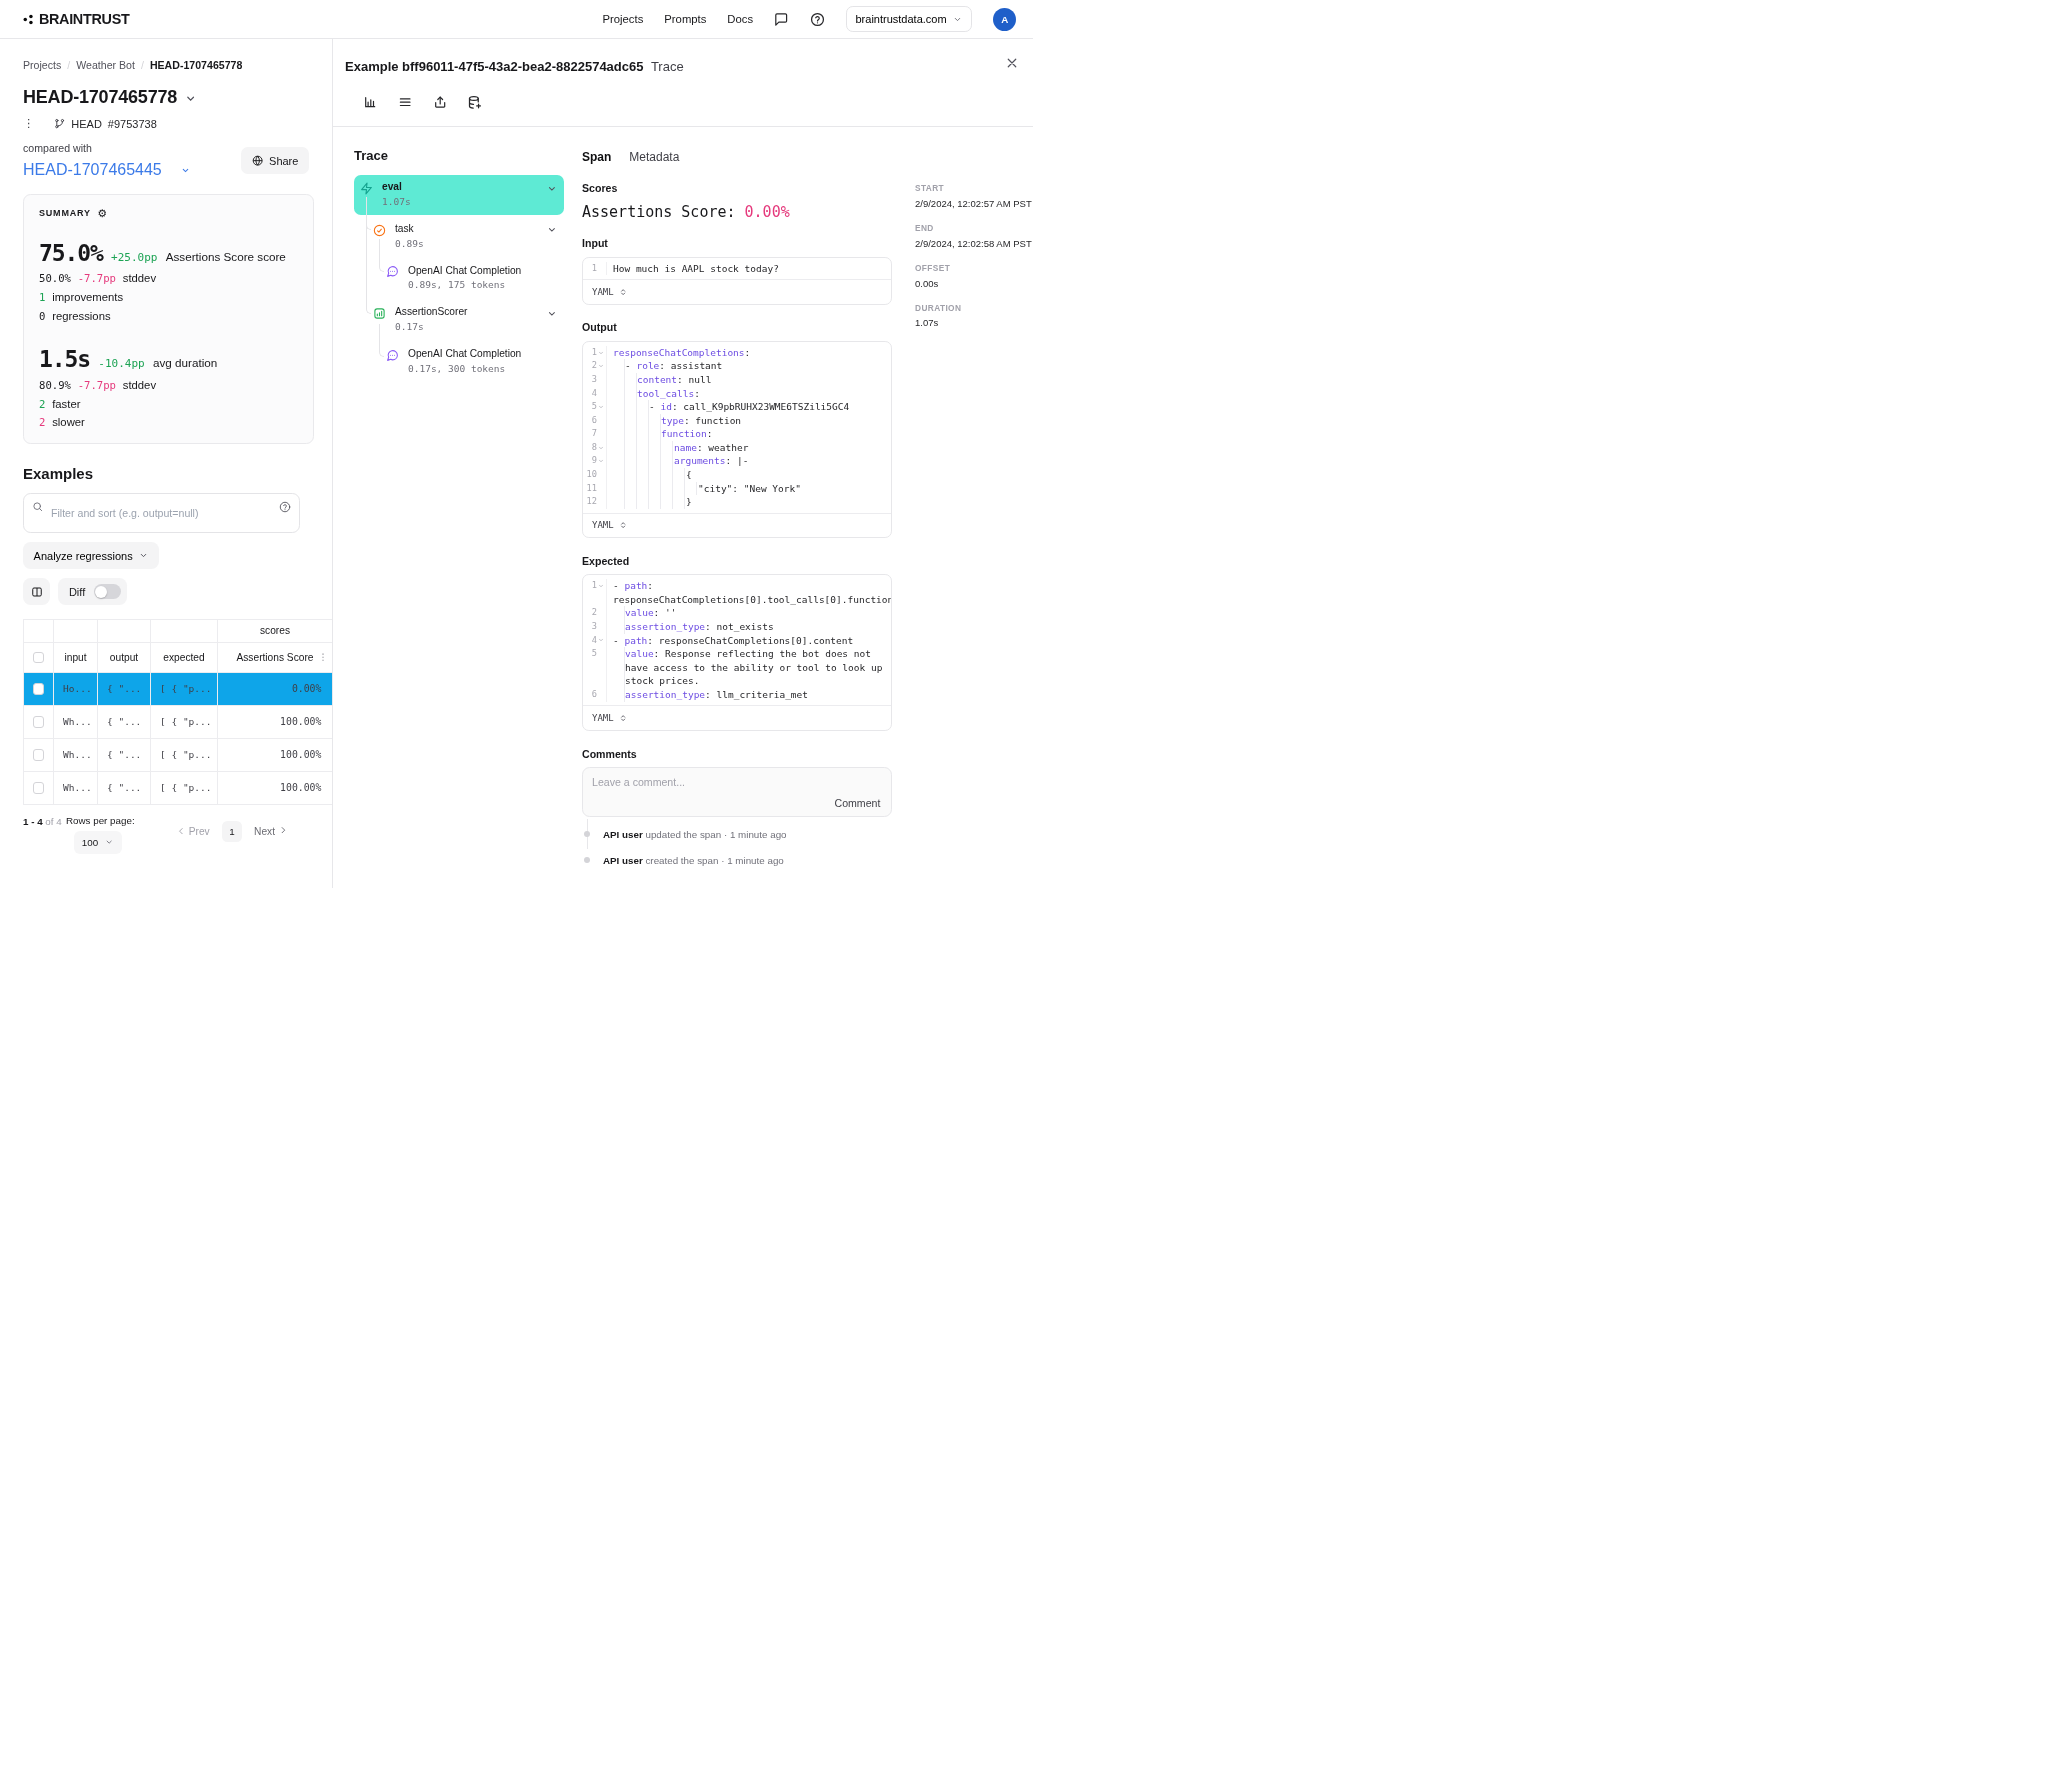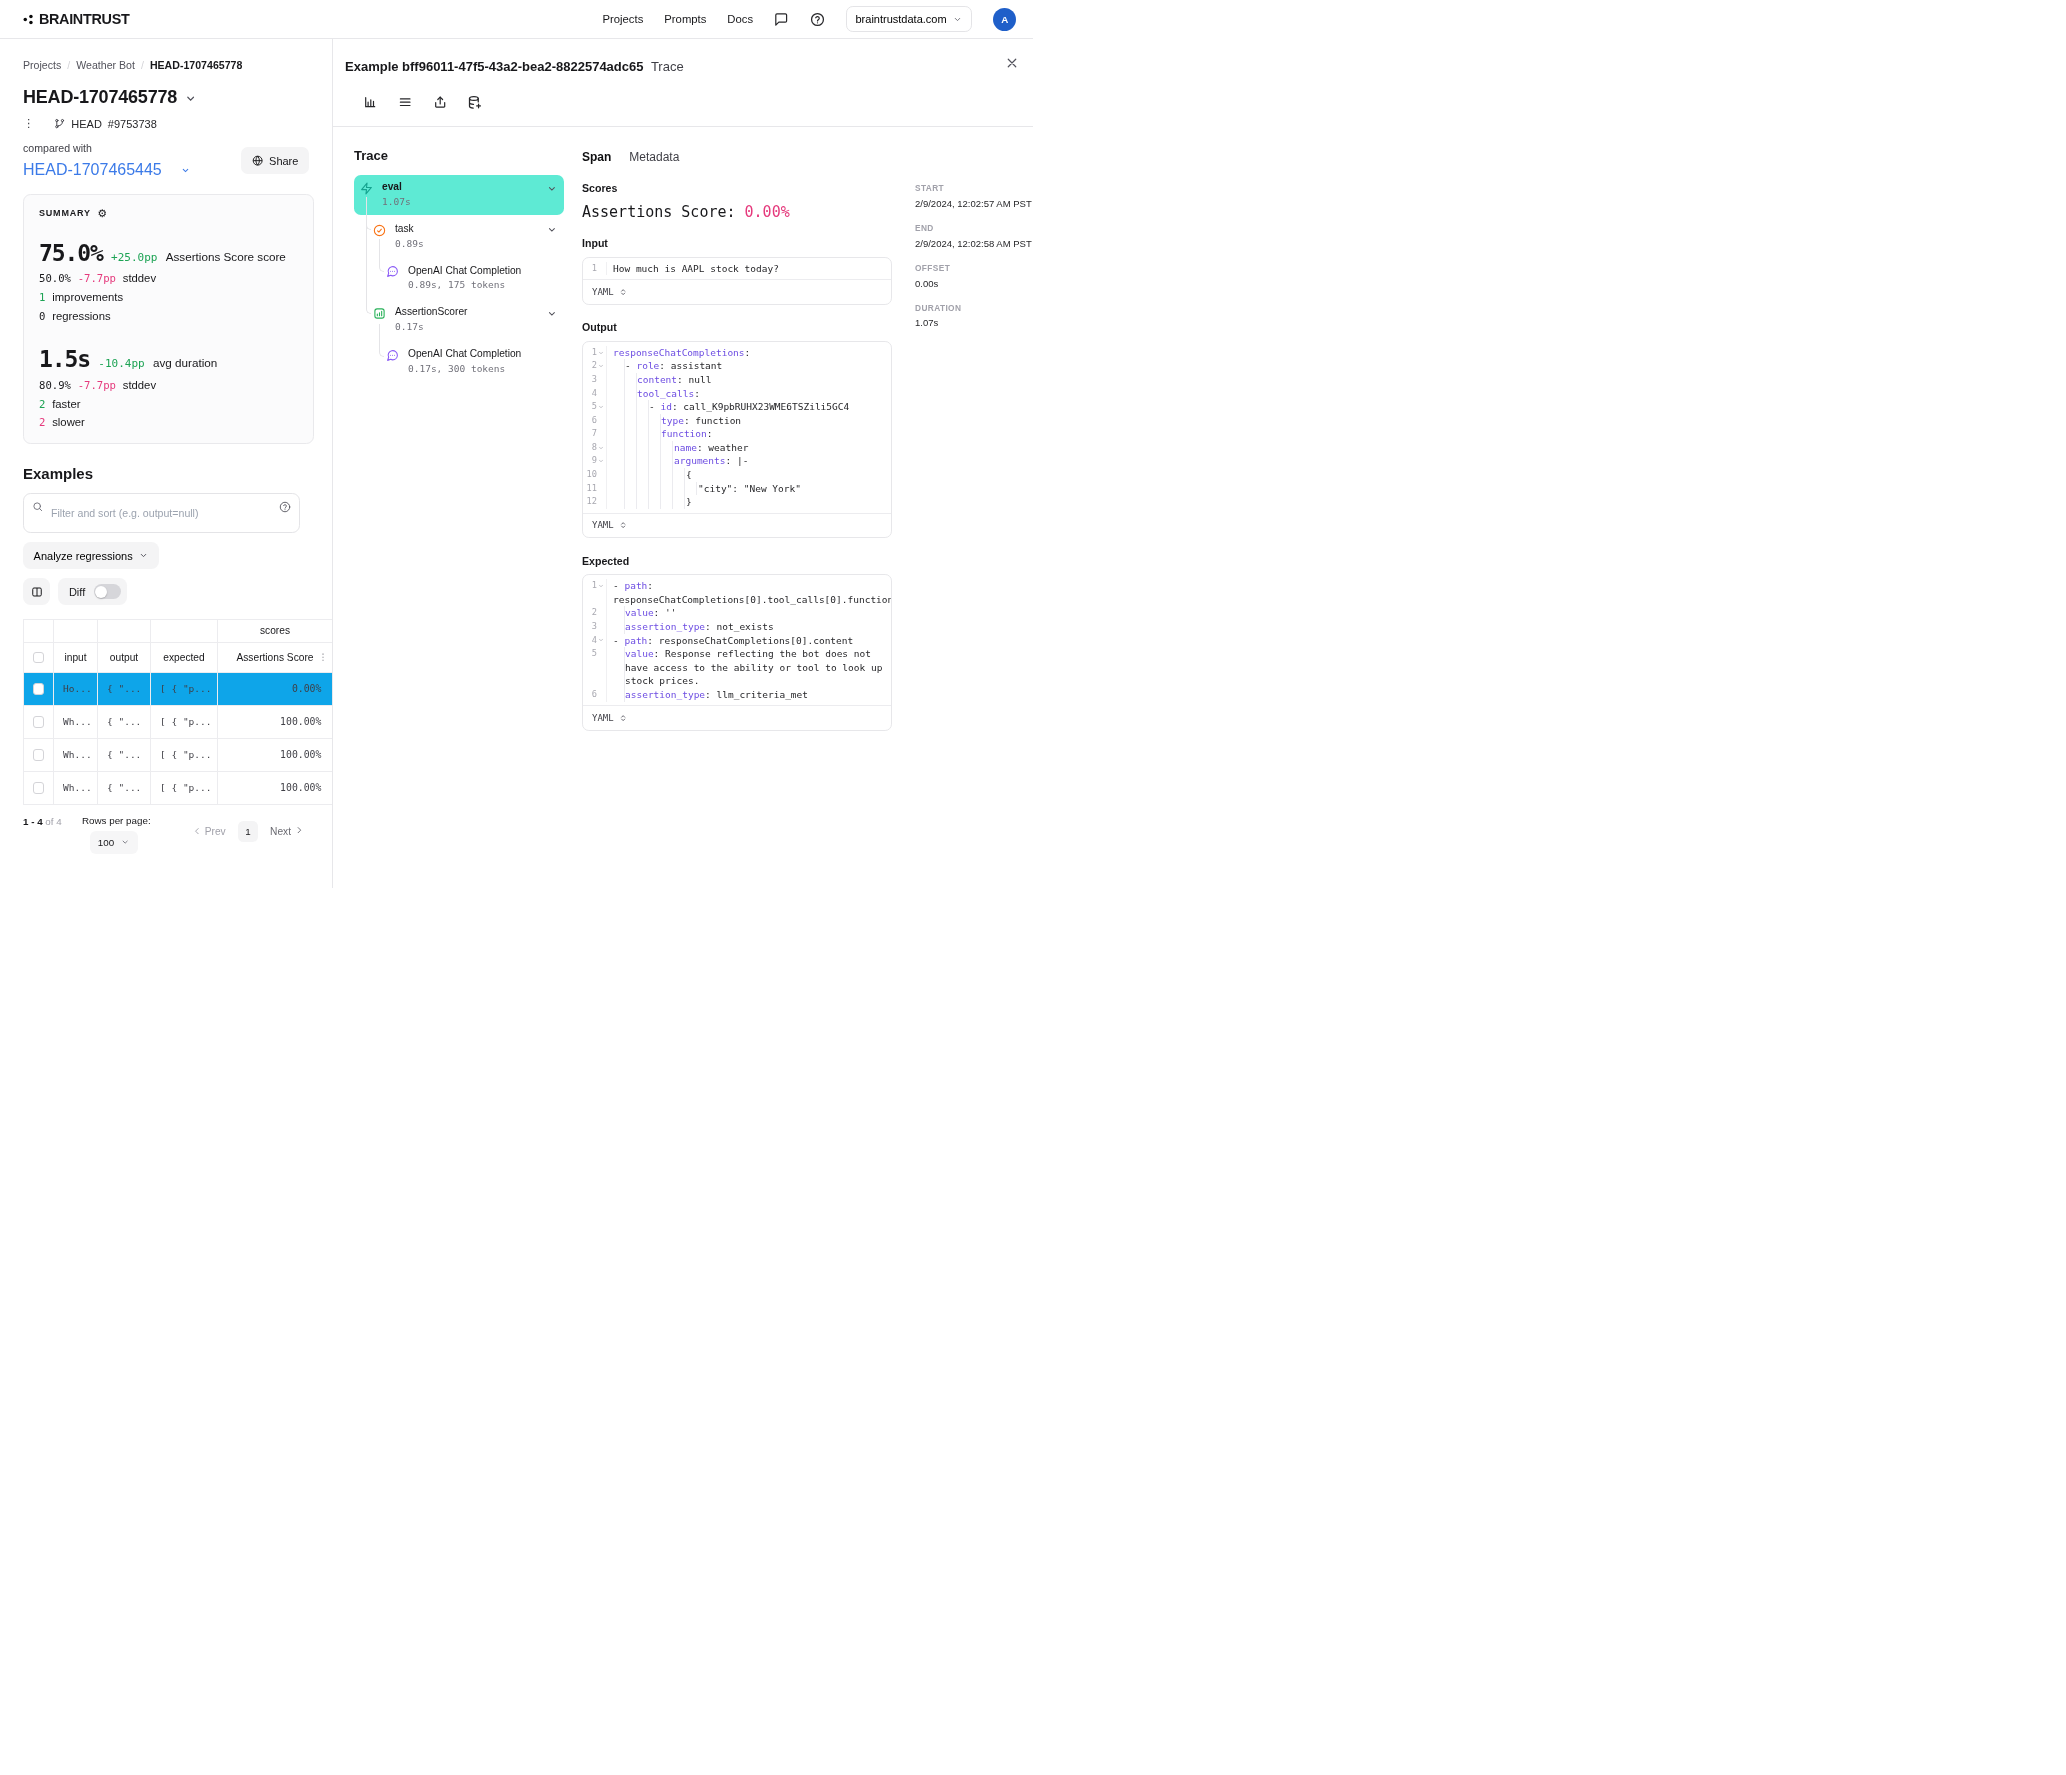--- a/index.html
+++ b/index.html
@@ -77,21 +77,21 @@
   th.scorehd .kb { position:absolute; right:4.5px; top:9px; font-size:9px; color:#71717a; cursor:pointer; }
   table.ex td { height:33px; font-family:"DejaVu Sans Mono", monospace; font-size:9.5px; color:#3f3f46; padding-left:9px; cursor:pointer; }
   table.ex td.cbcell { padding:0; text-align:center; }
   table.ex td.score { text-align:right; padding-right:10.6px; padding-left:0; font-size:9.8px; }
   table.ex tr.selrow td { background:#0ea5e9; }
   .cb { width:11.3px; height:11.3px; border:1.1px solid #d4d4d8; border-radius:3px; background:#fff; display:inline-block; vertical-align:middle; cursor:pointer; }
 
   .tfoot { margin-top:10.6px; width:303px; display:flex; align-items:flex-start; }
   .range { width:41px; font-size:9.8px; color:#a1a1aa; line-height:1.5; }
   .range b { color:#18181b; font-weight:600; }
-  .rpp { margin-left:18px; }
+  .rpp { margin-left:2px; }
   .rpplabel { font-size:9.8px; color:#18181b; }
   .rppselect { margin-top:4.5px; margin-left:7.6px; width:48px; height:23px; background:#f6f6f7; border-radius:6px; display:flex; align-items:center; justify-content:center; gap:6.8px; font-size:9.8px; cursor:pointer; }
   .rppselect .chev { color:#71717a; }
   .pager { margin-left:42px; margin-top:6px; display:flex; align-items:center; gap:12px; font-size:10.2px; }
   .pgprev { color:#a1a1aa; display:flex; align-items:center; gap:3.8px; cursor:pointer; }
   .pgnext { color:#6b6b72; display:flex; gap:3.8px; cursor:pointer; }
   .pgbox { width:20.4px; height:20.4px; background:#f4f4f5; border-radius:5.3px; display:flex; align-items:center; justify-content:center; font-size:9.8px; color:#18181b; cursor:pointer; }
 
   
   .rp { flex:1; position:relative; overflow:hidden; }
@@ -775,20 +775,31 @@
               <span>YAML</span>
               <span class="ud">
                   <svg width="8.3" height="8.3" viewBox="0 0 16 16" fill="none" stroke="currentColor" stroke-width="1.7" stroke-linecap="round">
                     <path d="M5 6.2 8 3.2l3 3M5 9.8l3 3 3-3"></path>
                   </svg>
                 </span>
             </div>
           </div>
         </div>
 
+        <div class="sec">
+          <div class="secheading">Comments</div>
+          <div class="commentbox">
+            <textarea placeholder="Leave a comment..." style=""></textarea>
+            <button class="commentsubmit">Comment</button>
+          </div>
+          <div class="activity">
+              <div class="aitem"><b>API user</b> updated the span · 1 minute ago</div>
+              <div class="aitem"><b>API user</b> created the span · 1 minute ago</div>
+            </div>
+        </div>
       </div>
 
       <div class="metacol">
           <div class="mitem">
             <div class="mlabel">START</div>
             <div class="mvalue">2/9/2024, 12:02:57 AM PST</div>
           </div>
           <div class="mitem">
             <div class="mlabel">END</div>
             <div class="mvalue">2/9/2024, 12:02:58 AM PST</div>

